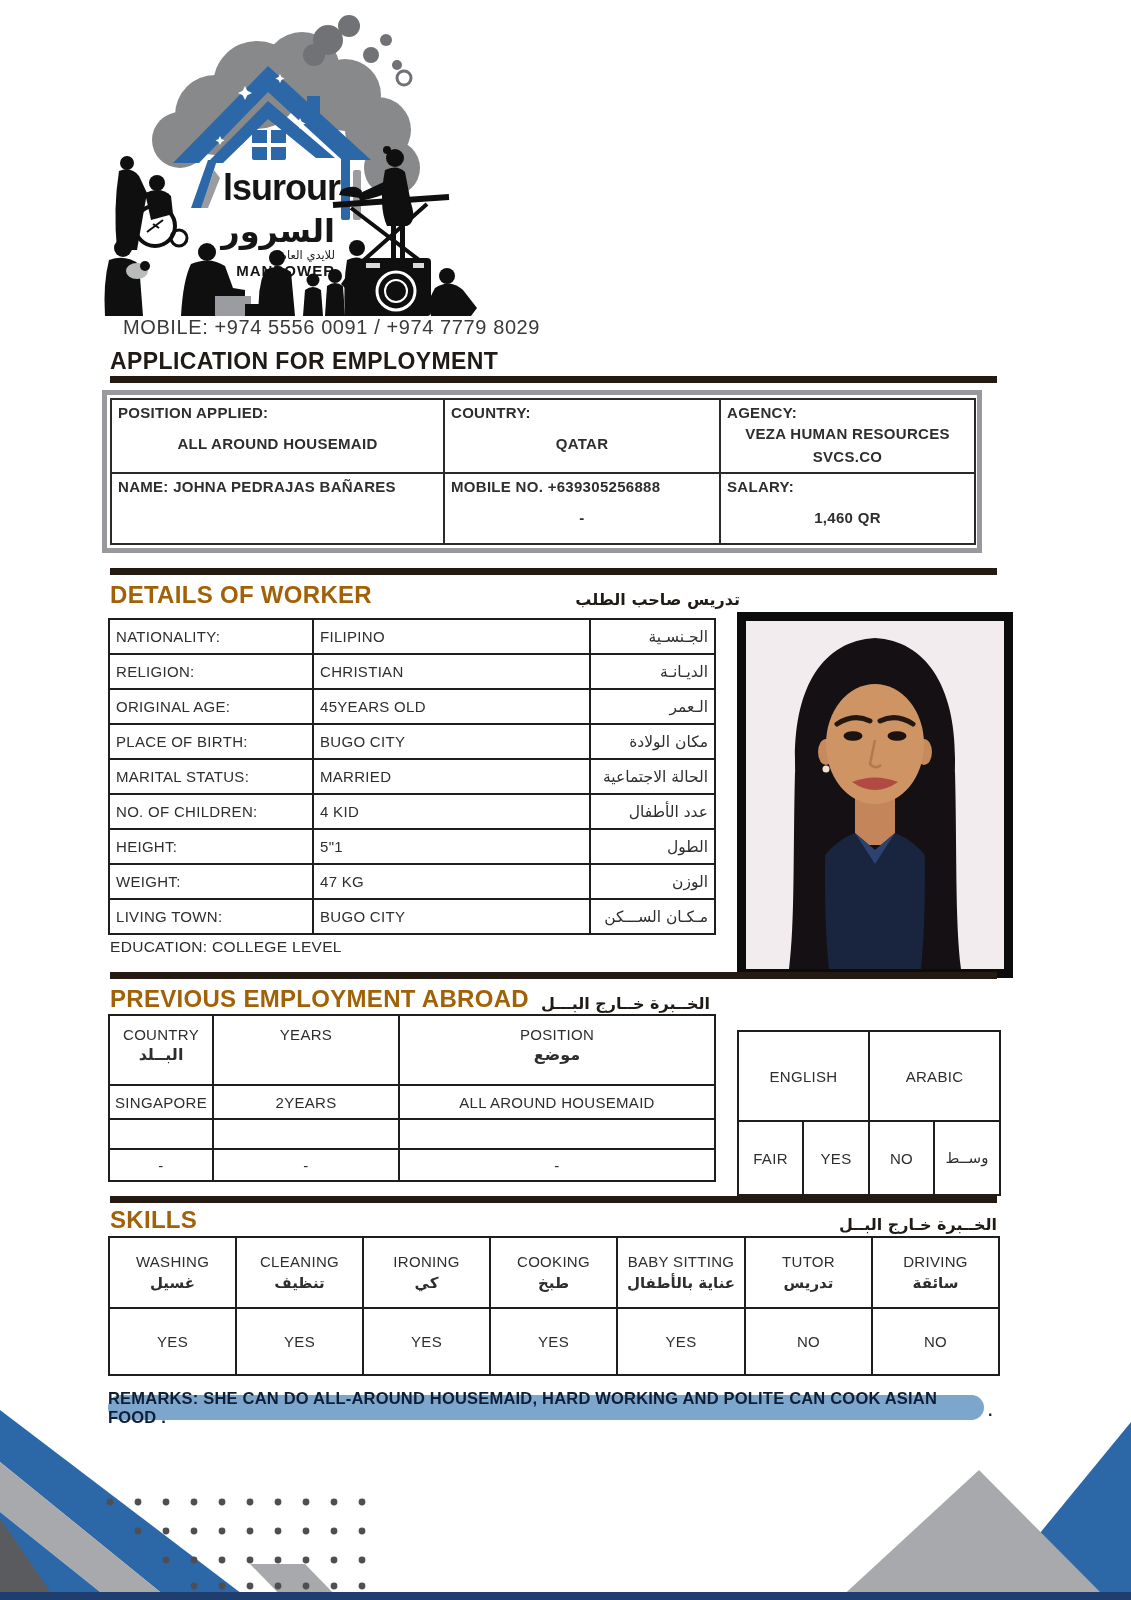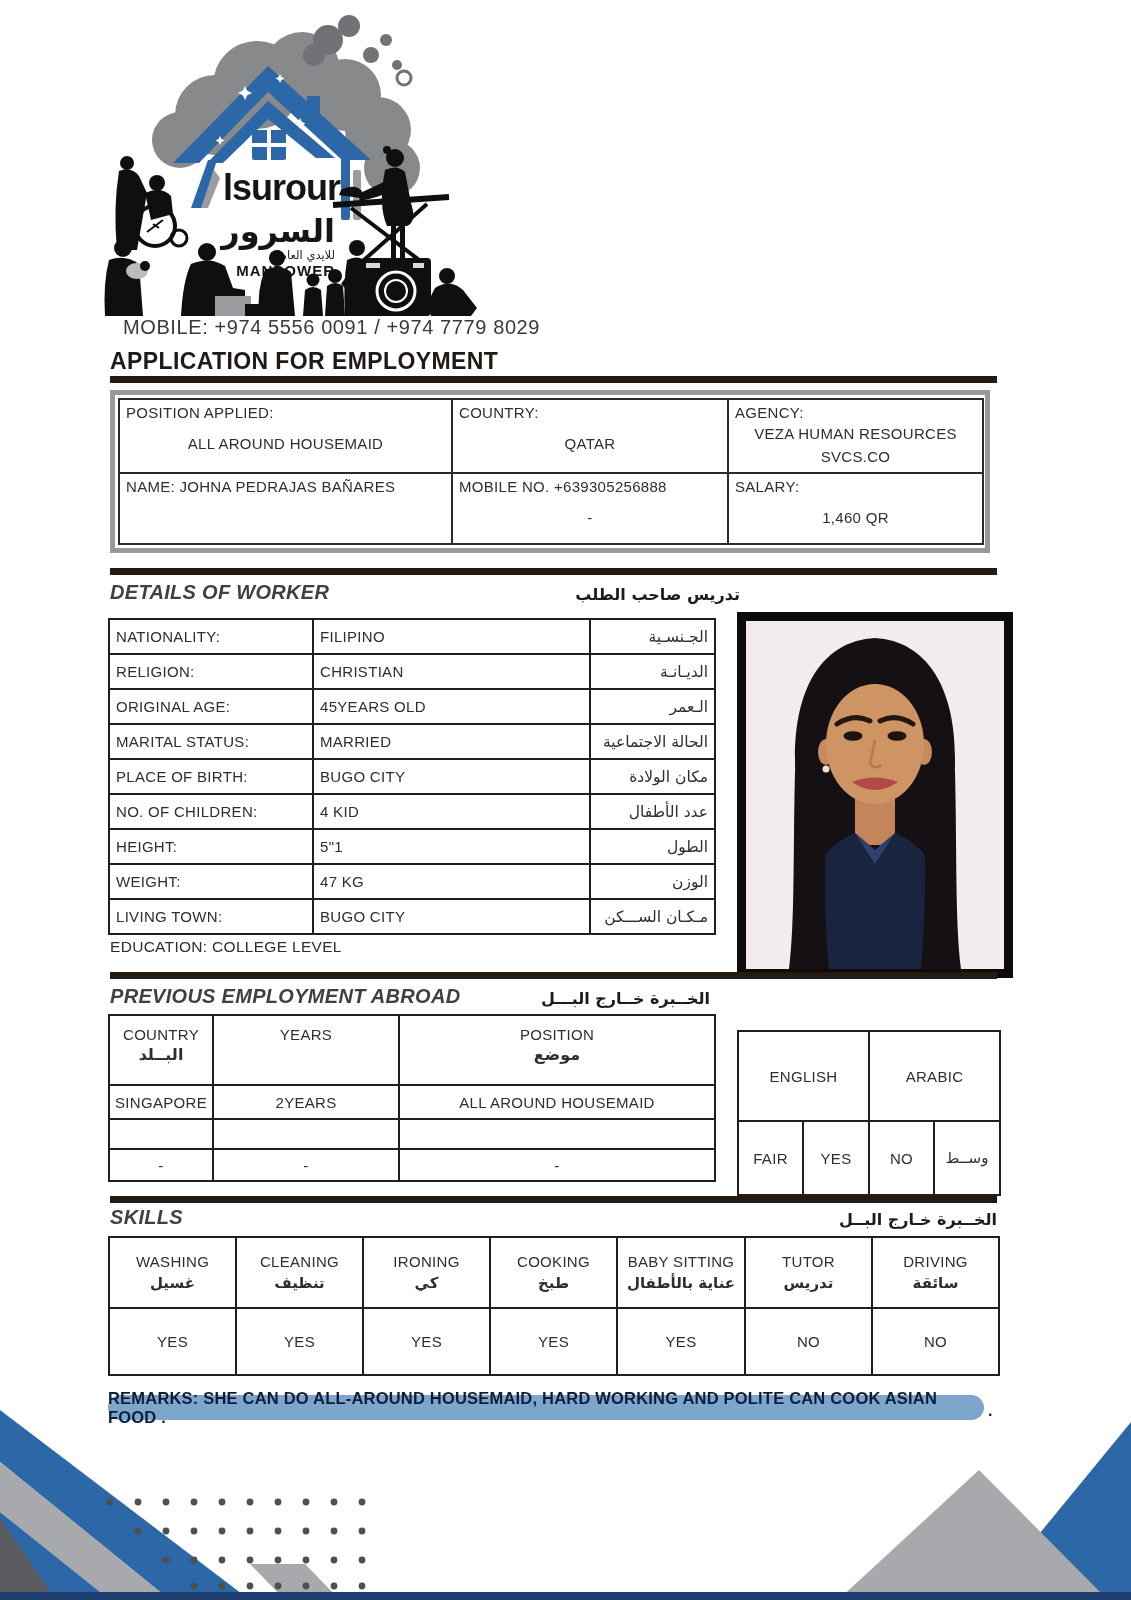--- a/index.html
+++ b/index.html
@@ -2,21 +2,21 @@
 <html><head>
 <meta charset="utf-8">
 <style>
   html,body{margin:0;padding:0;}
   body{width:1131px;height:1600px;position:relative;overflow:hidden;background:#ffffff;
        font-family:"Liberation Sans",sans-serif;color:#2e2e2e;}
   .abs{position:absolute;}
   .ar{font-family:"DejaVu Sans",sans-serif;}
   .bar{background:#241a12;height:7px;}
   .sec-head{display:flex;justify-content:space-between;align-items:flex-end;}
-  .sec-title{font-weight:bold;font-size:20px;color:#404040;letter-spacing:.3px;font-style:italic;}
+  .sec-title{font-weight:bold;font-size:24px;color:#a16207;letter-spacing:.3px;}
   .sec-title-ar{font-weight:bold;font-size:16px;color:#211b16;}
   .mobile-line{font-size:20px;letter-spacing:.6px;color:#3a3a3a;margin-left:13px;}
   .app-title{font-weight:bold;font-size:23px;color:#1f1a15;letter-spacing:.4px;}
   
   .frame{border:5px solid #97999c;padding:3px;background:#fff;}
   table{border-collapse:collapse;table-layout:fixed;}
   .appt td{border:2.5px solid #2a2a2a;vertical-align:top;padding:4px 6px;font-size:15px;letter-spacing:.3px;}
   .cell-label{text-align:left;}
   .cell-val{text-align:center;margin-top:14px;}
   .cell-val2{text-align:center;margin-top:2px;line-height:1.5;}
@@ -144,21 +144,21 @@
     <path d="M341,286 L322,292 L324,299 L343,294 Z"></path>
   </g>
 </svg>
 </div>
 
 <div class="abs mobile-line" style="left:110px;top:316px;">MOBILE: +974 5556 0091 / +974 7779 8029</div>
 
 <div class="abs app-title" style="left:110px;top:348px;">APPLICATION FOR EMPLOYMENT</div>
 <div class="abs bar" style="left:110px;top:376px;width:887px;"></div>
 
-<div class="abs frame" style="left:110px;top:390px;width:864px;">
+<div class="abs frame" style="left:102px;top:390px;width:864px;font-weight:bold;">
   <table class="appt" style="width:864px;">
     <colgroup>
         <col style="width:333px">
         <col style="width:276px">
         <col style="width:255px">
       </colgroup>
     <tbody>
         <tr style="height:70px;">
       <td>
         <div class="cell-label">POSITION APPLIED:</div>
@@ -214,28 +214,28 @@
       <td>RELIGION:</td>
       <td>CHRISTIAN</td>
       <td class="a ar" dir="rtl">الديـانـة</td>
     </tr>
     <tr>
       <td>ORIGINAL AGE:</td>
       <td>45YEARS OLD</td>
       <td class="a ar" dir="rtl">الـعمر</td>
     </tr>
     <tr>
+      <td>PLACE OF BIRTH:</td>
+      <td>BUGO CITY</td>
+      <td class="a ar" dir="rtl">مكان الولادة</td>
+    </tr>
+    <tr>
       <td>MARITAL STATUS:</td>
       <td>MARRIED</td>
       <td class="a ar" dir="rtl">الحالة الاجتماعية</td>
-    </tr>
-    <tr>
-      <td>PLACE OF BIRTH:</td>
-      <td>BUGO CITY</td>
-      <td class="a ar" dir="rtl">مكان الولادة</td>
     </tr>
     <tr>
       <td>NO. OF CHILDREN:</td>
       <td>4 KID</td>
       <td class="a ar" dir="rtl">عدد الأطفال</td>
     </tr>
     <tr>
       <td>HEIGHT:</td>
       <td>5"1</td>
       <td class="a ar" dir="rtl">الطول</td>

